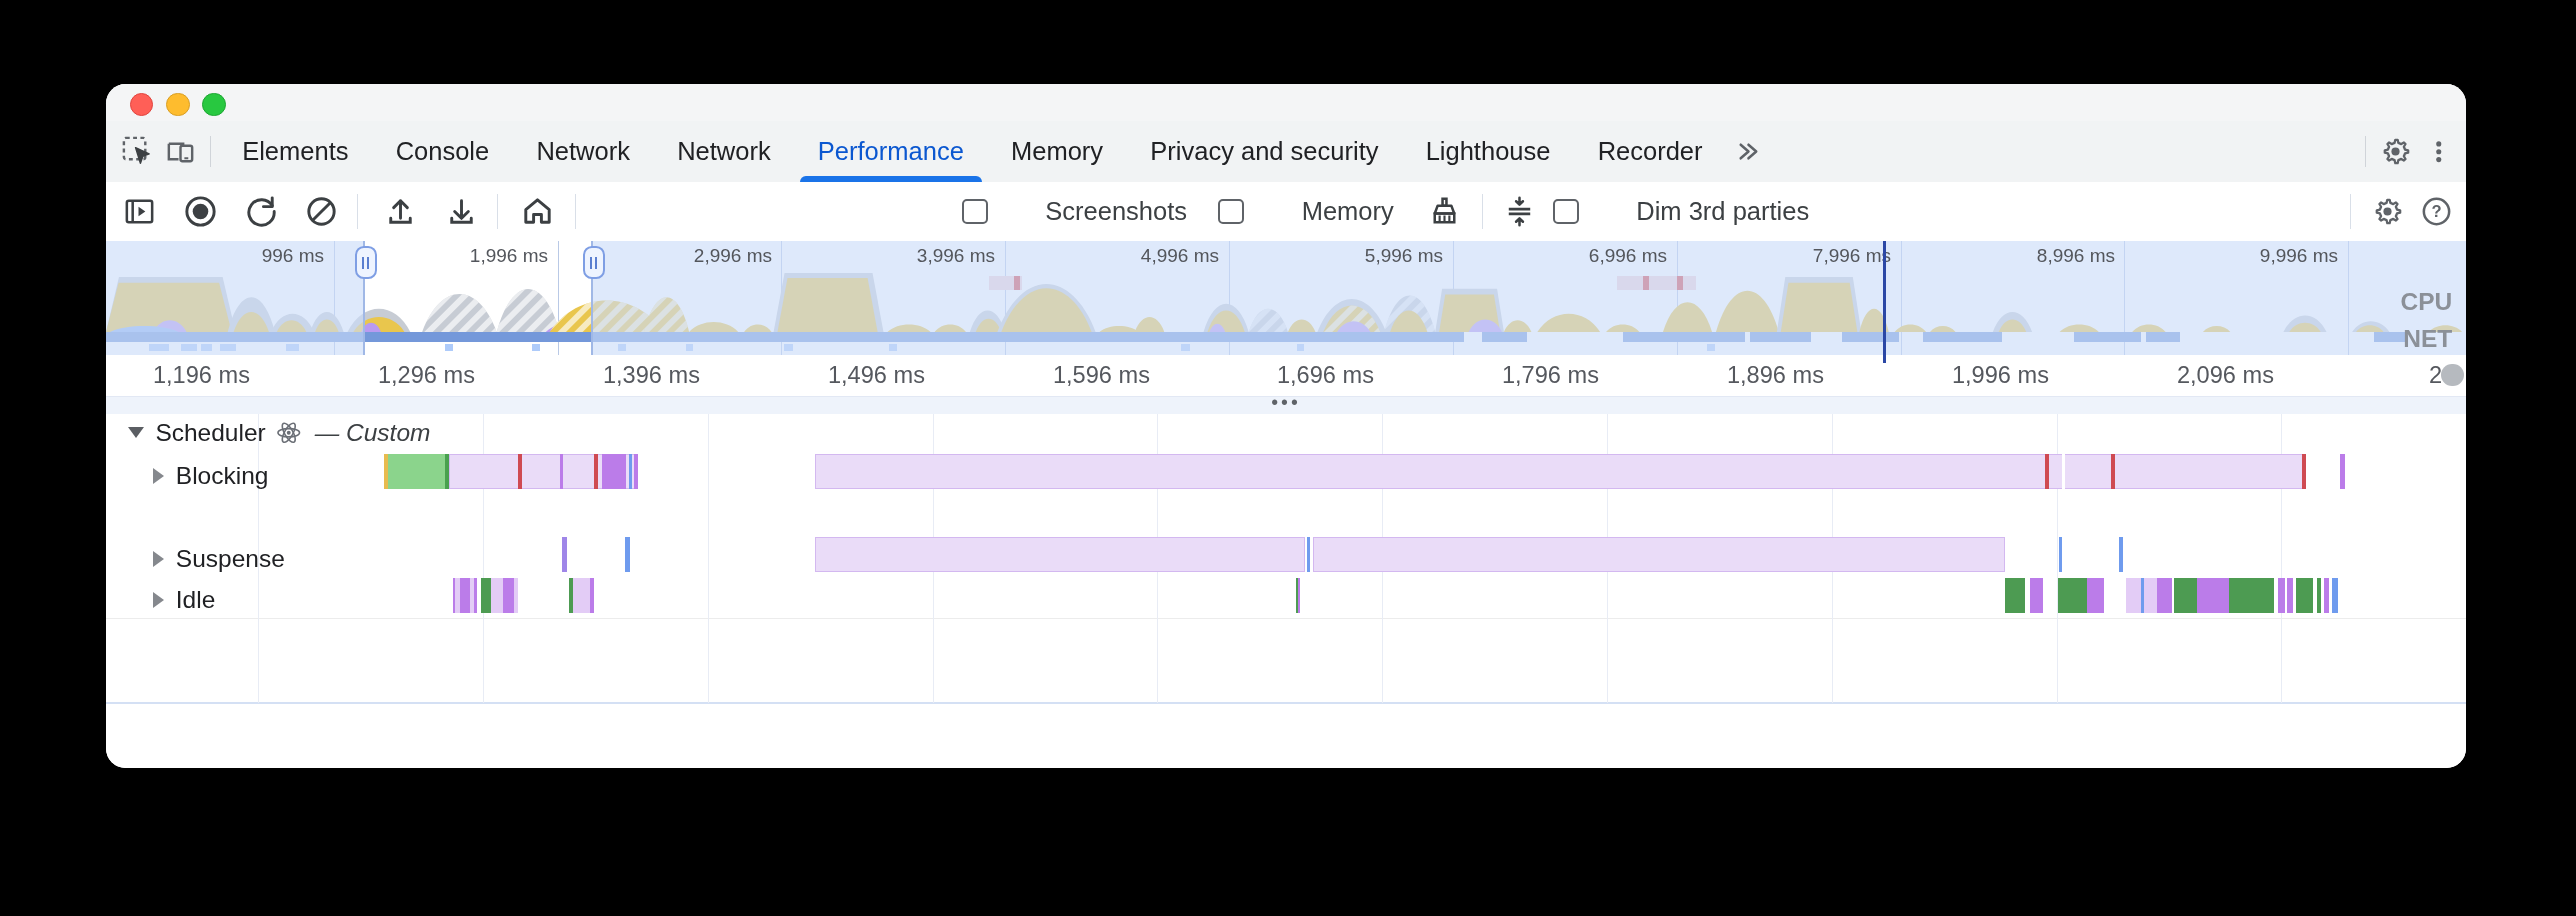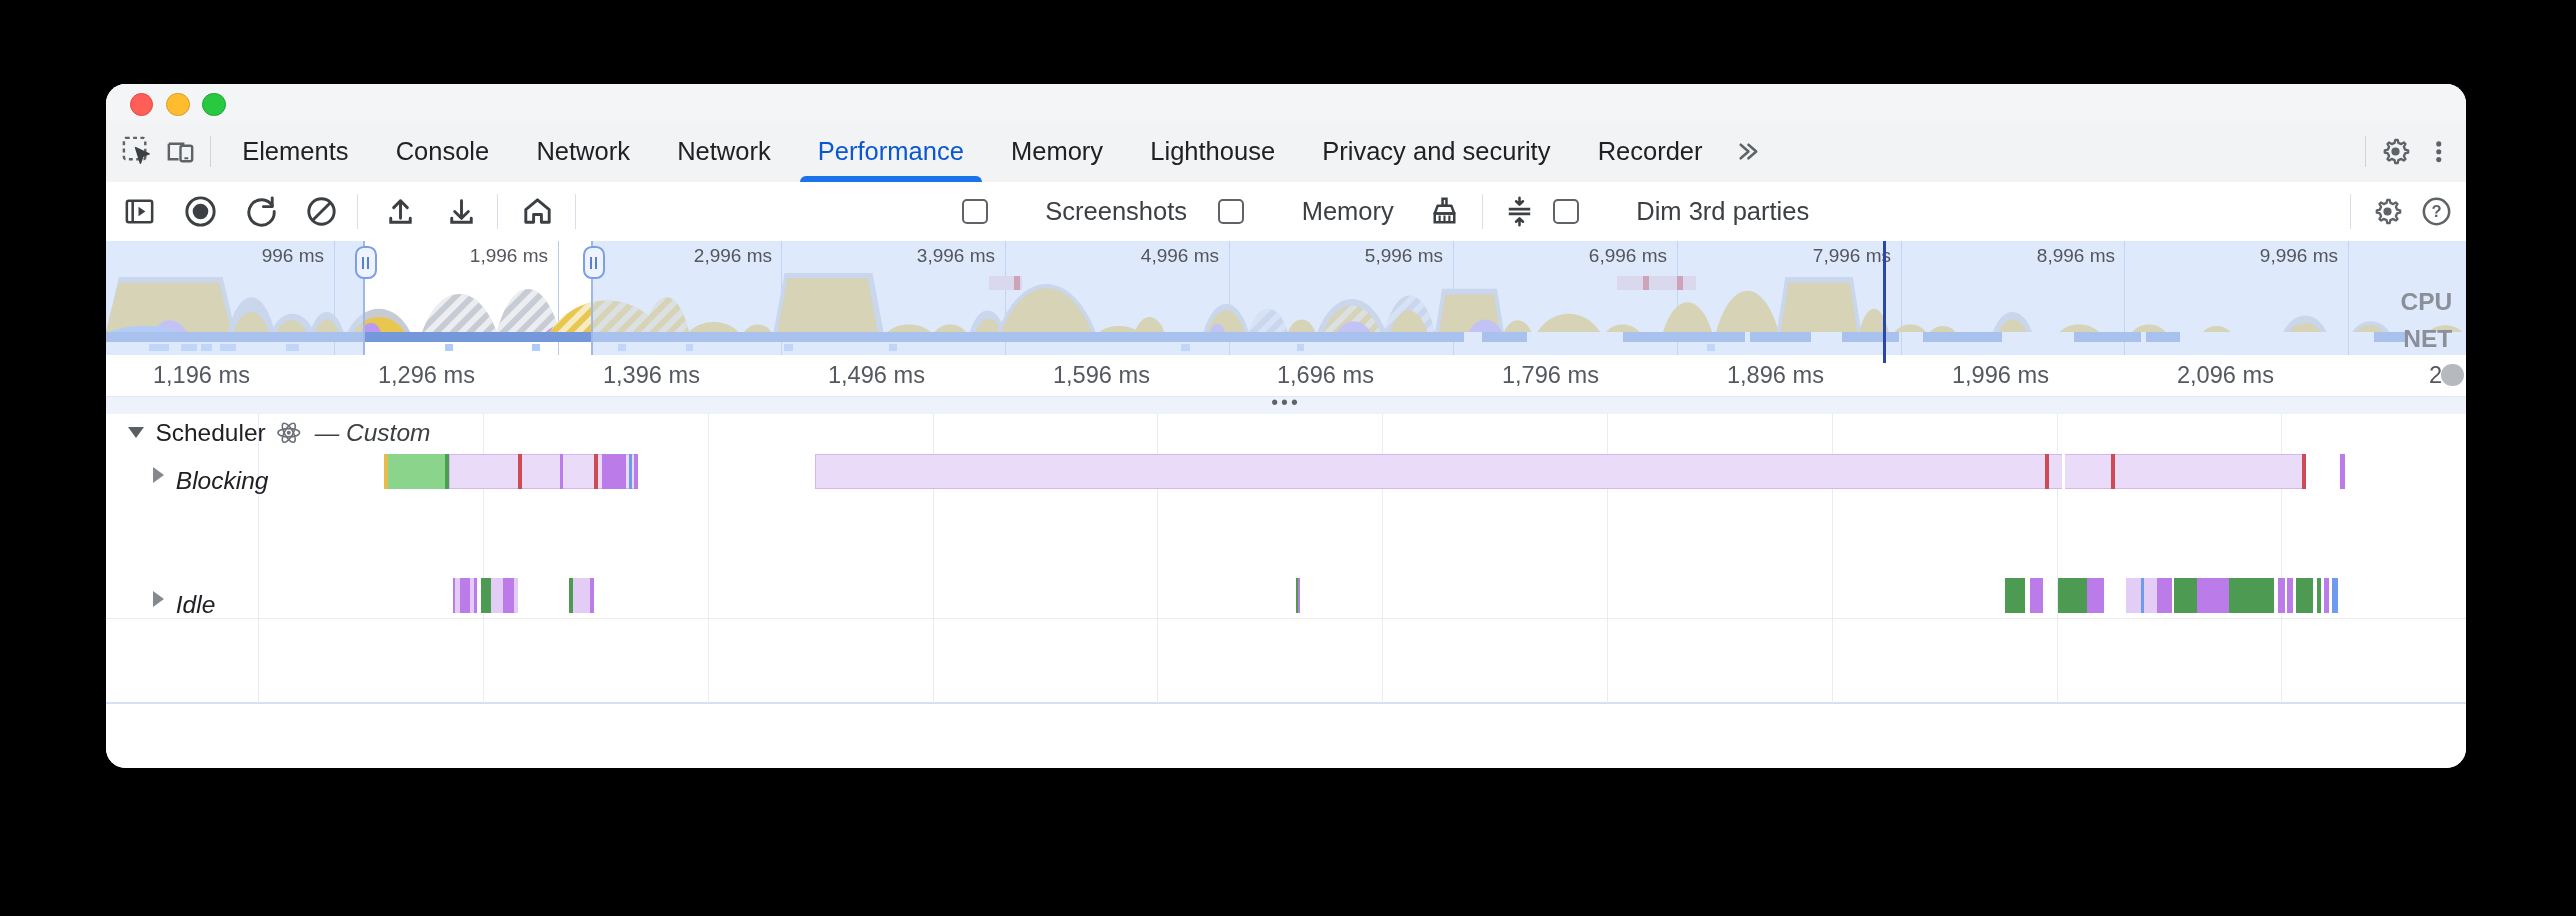--- a/index.html
+++ b/index.html
@@ -63,21 +63,21 @@
   .hline2{position:absolute;left:0;top:288px;width:2360px;height:2px;background:#d4e0f4;}
   .track-header{position:absolute;left:0;top:0;height:37px;display:flex;align-items:center;z-index:3;}
   .tri-down{width:0;height:0;border-left:8.8px solid transparent;border-right:8.8px solid transparent;
             border-top:11.8px solid #5b5e63;margin-left:21.6px;margin-right:11.8px;}
   .tri-right{width:0;height:0;border-top:8.8px solid transparent;border-bottom:8.8px solid transparent;
              border-left:11.8px solid #85888d;margin-left:47px;margin-right:11.8px;}
   .th-name{font-size:24.5px;color:#202124;}
   .th-var{font-size:24.5px;color:#3c4043;font-style:italic;margin-left:9.8px;}
   .atom{margin:0 3.9px 0 9.8px;}
   .trow{position:absolute;left:0;height:41px;width:2360px;z-index:2;}
-  .trow .lbl{position:absolute;left:0;top:16px;height:41px;display:flex;font-size:24.5px;color:#202124;z-index:3;font-style:italic;}
+  .trow .lbl{position:absolute;left:0;top:4px;height:41px;display:flex;align-items:center;font-size:24.5px;color:#202124;z-index:3;}
   .bar{position:absolute;top:2.9px;height:35px;}
   .bar.lav{box-shadow:inset 0 0 0 1px rgba(187,147,232,.5);}
   
   .details{position:absolute;left:0;top:620px;width:2360px;height:64px;background:#fff;}
   svg{display:block;}
 </style>
 </head>
 <body>
 
 <div class="window">
@@ -104,22 +104,22 @@
       </svg>
     </div>
     <div class="vdiv"></div>
     <div class="tabs">
         <div class="tab">Elements</div>
         <div class="tab">Console</div>
         <div class="tab">Network</div>
         <div class="tab">Network</div>
         <div class="tab sel">Performance</div>
         <div class="tab">Memory</div>
+        <div class="tab">Privacy and security</div>
         <div class="tab">Lighthouse</div>
-        <div class="tab">Privacy and security</div>
         <div class="tab">Recorder</div>
       </div>
     <div class="iconbtn">
       <svg width="33" height="33" viewBox="0 0 34 34">
         <path d="M10 10 L18 17 L10 24 M18 10 L26 17 L18 24" fill="none" stroke="#5f6368" stroke-width="2.6" stroke-linecap="round" stroke-linejoin="round"></path>
       </svg>
     </div>
     <div class="tab-spacer"></div>
     <div class="vdiv"></div>
     <div class="iconbtn">
@@ -427,20 +427,33 @@
         <div class="bar" style="left: 454px; width: 2.9px; background: rgb(187, 124, 233); z-index: 3;"></div>
         <div class="bar" style="left: 488px; width: 3.9px; background: rgb(207, 74, 82); z-index: 3;"></div>
         <div class="bar" style="left: 496px; width: 23.6px; background: rgb(187, 124, 233); z-index: 3;"></div>
         <div class="bar" style="left: 523px; width: 2.9px; background: rgb(111, 155, 238); z-index: 3;"></div>
         <div class="bar" style="left: 528px; width: 3.9px; background: rgb(187, 124, 233); z-index: 3;"></div>
         <div class="bar" style="left: 1939px; width: 3.9px; background: rgb(207, 74, 82); z-index: 3;"></div>
         <div class="bar" style="left: 1956px; width: 2.9px; background: rgb(255, 255, 255); z-index: 3;"></div>
         <div class="bar" style="left: 2005px; width: 3.9px; background: rgb(207, 74, 82); z-index: 3;"></div>
         <div class="bar" style="left: 2196px; width: 3.9px; background: rgb(207, 74, 82); z-index: 3;"></div>
       </div>
+      <div class="trow" style="top: 120px;">
+        <div class="lbl">
+          <span class="tri-right"></span>
+          <span>Suspense</span>
+        </div>
+        <div class="bar" style="left: 456px; width: 4.9px; background: rgb(159, 134, 232);"></div>
+        <div class="bar" style="left: 519px; width: 4.9px; background: rgb(111, 155, 238);"></div>
+        <div class="bar lav" style="left: 709px; width: 490px; background: rgb(234, 220, 248);"></div>
+        <div class="bar" style="left: 1201px; width: 2.9px; background: rgb(111, 155, 238);"></div>
+        <div class="bar lav" style="left: 1207px; width: 692px; background: rgb(234, 220, 248);"></div>
+        <div class="bar" style="left: 1953px; width: 2.9px; background: rgb(111, 155, 238);"></div>
+        <div class="bar" style="left: 2013px; width: 3.9px; background: rgb(111, 155, 238);"></div>
+      </div>
       <div class="trow" style="top: 161px;">
         <div class="lbl">
           <span class="tri-right"></span>
           <span>Idle</span>
         </div>
         <div class="bar" style="left: 347px; width: 2.9px; background: rgb(187, 124, 233);"></div>
         <div class="bar" style="left: 349px; width: 4.9px; background: rgb(227, 204, 246);"></div>
         <div class="bar" style="left: 354px; width: 9.8px; background: rgb(187, 124, 233);"></div>
         <div class="bar" style="left: 364px; width: 3.9px; background: rgb(227, 204, 246);"></div>
         <div class="bar" style="left: 368px; width: 2.9px; background: rgb(187, 124, 233);"></div>

